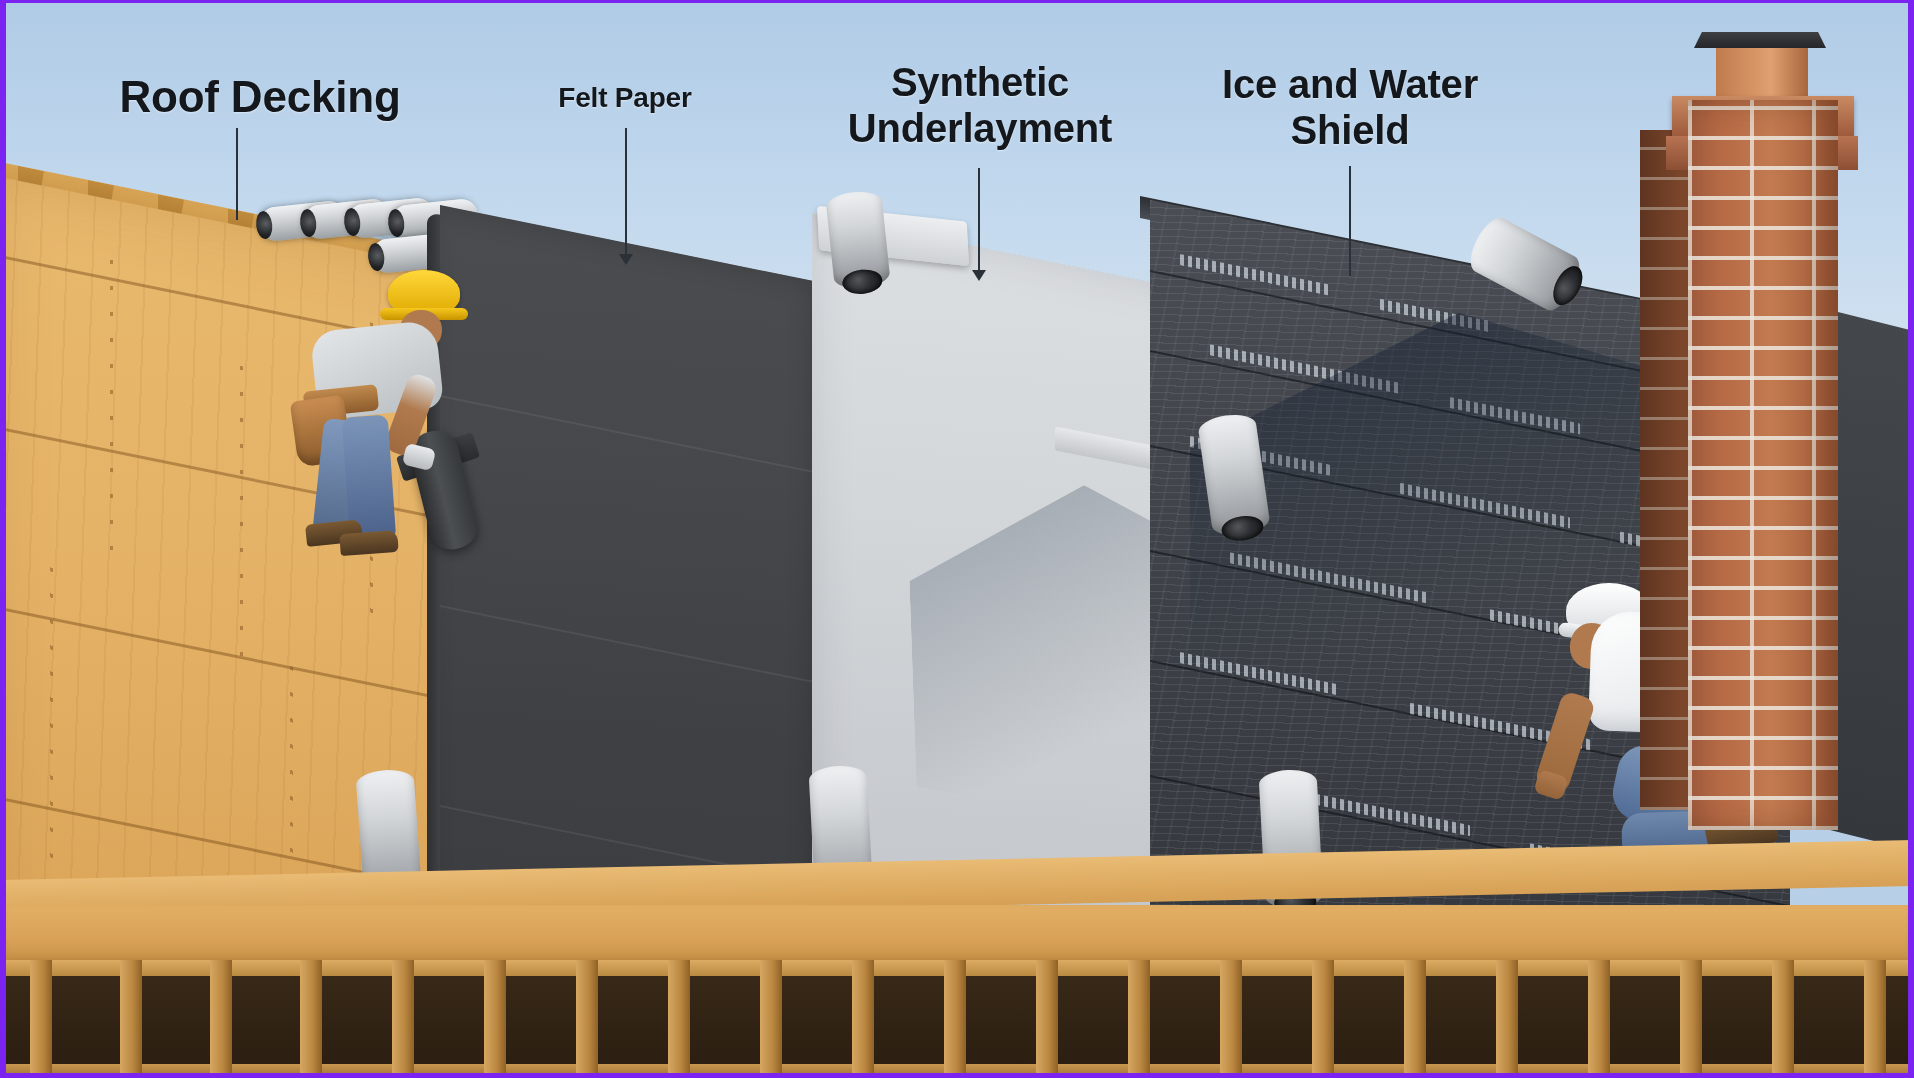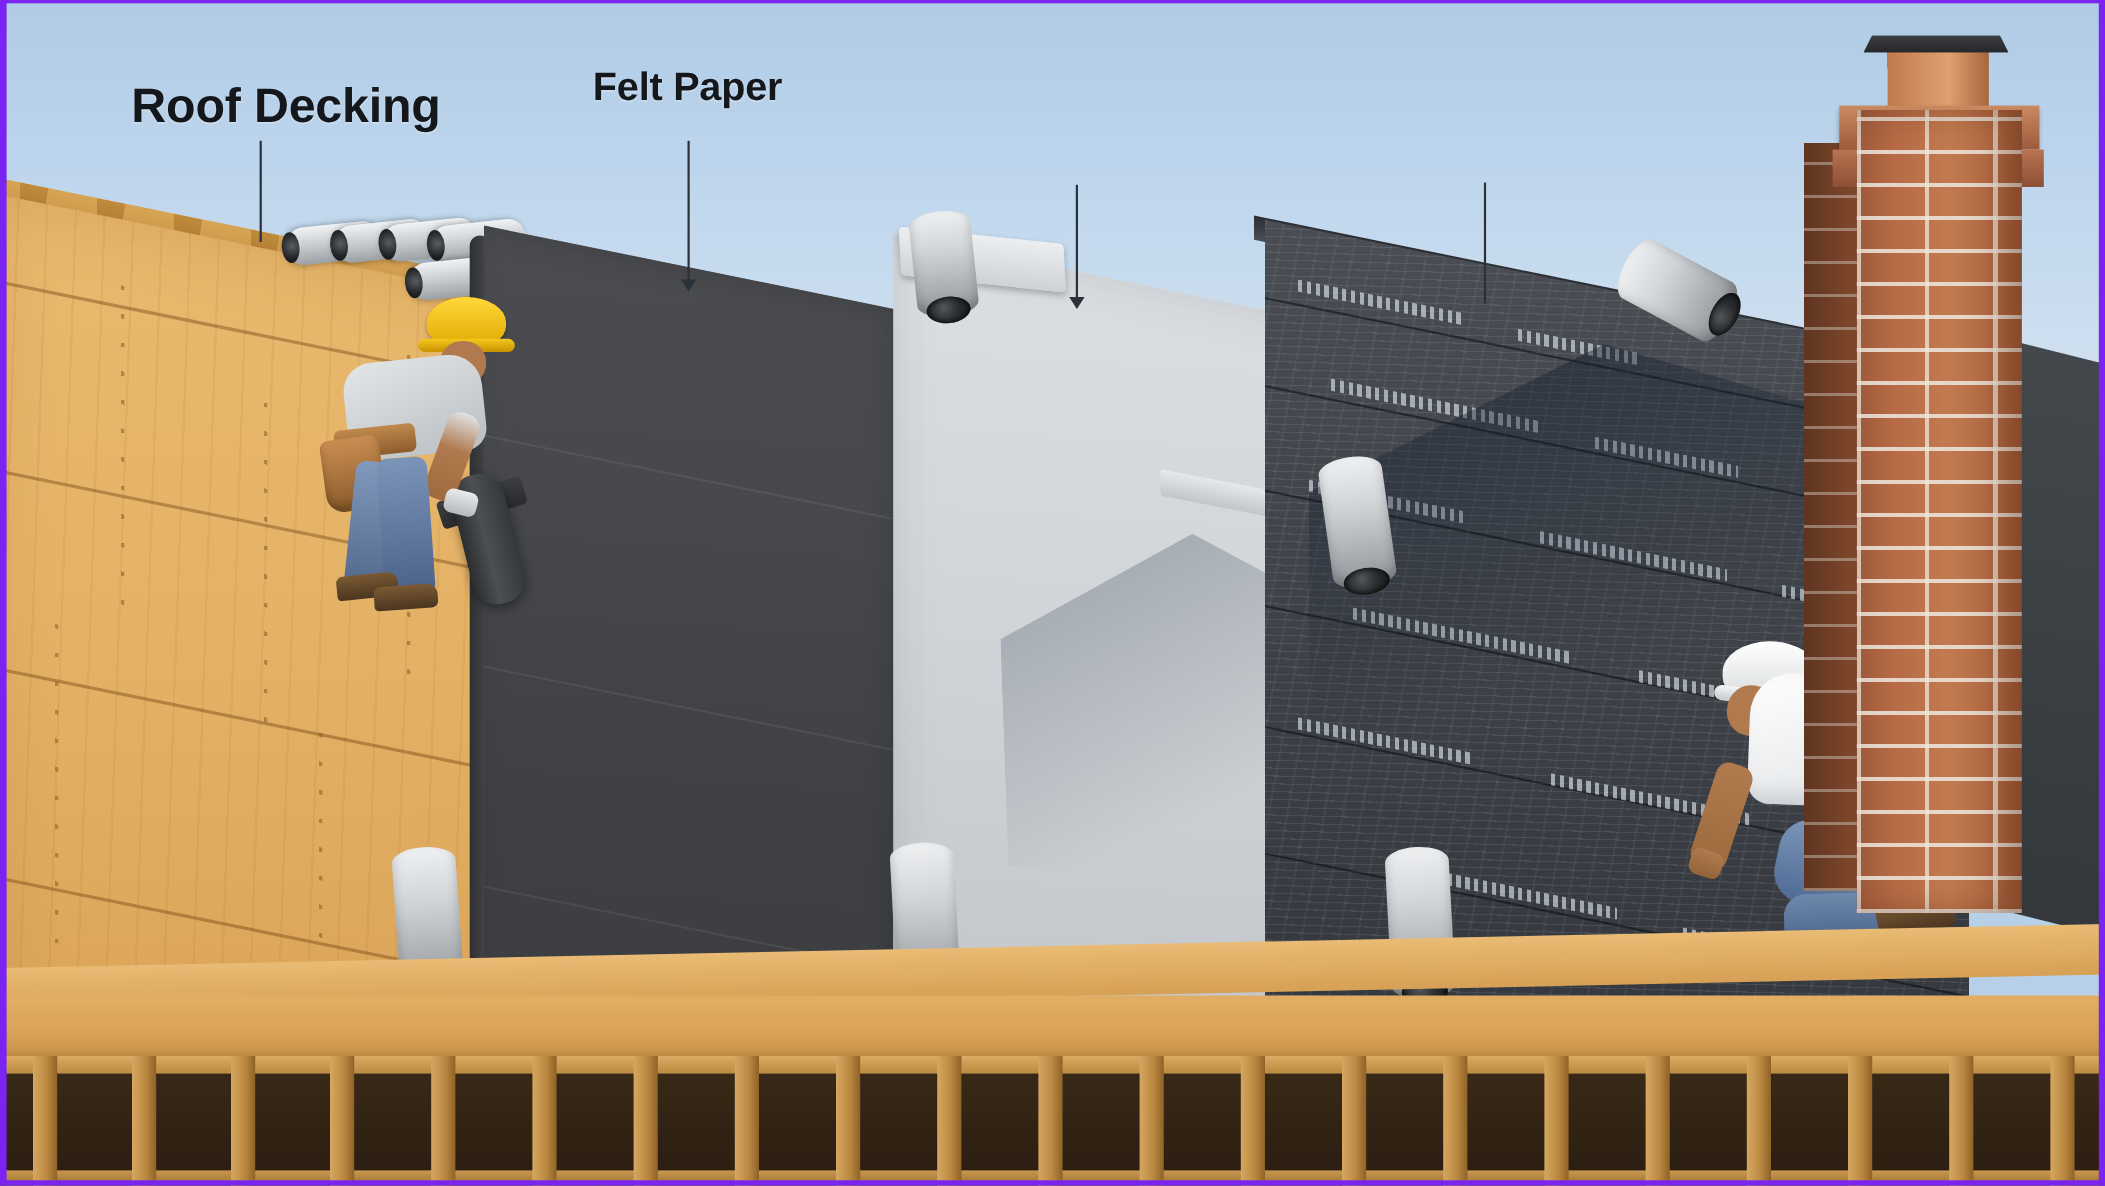--- a/index.html
+++ b/index.html
@@ -470,27 +470,31 @@
     <div class="stud" style="left:1496px"></div>
     <div class="stud" style="left:1588px"></div>
     <div class="stud" style="left:1680px"></div>
     <div class="stud" style="left:1772px"></div>
     <div class="stud" style="left:1864px"></div>
   </div>
 
   <div class="label" style="left:110px;top:72px;width:300px;font-size:44px;">Roof Decking</div>
   <div class="tick" style="left:236px;top:128px;height:92px;"></div>
 
-  <div class="label" style="left:500px;top:58px;width:250px;font-size:36px;">Felt Paper</div>
+  <div class="label" style="left:500px;top:82px;width:250px;font-size:28px;">Felt Paper</div>
   <div class="leader" style="left:625px;top:128px;height:130px;"></div>
   <div class="arrowhead" style="left:619px;top:254px;"></div>
 
+  <div class="label" style="left:830px;top:60px;width:300px;font-size:40px;">Synthetic
+Underlayment</div>
   <div class="leader" style="left:978px;top:168px;height:106px;"></div>
   <div class="arrowhead" style="left:972px;top:270px;"></div>
 
+  <div class="label" style="left:1195px;top:62px;width:310px;font-size:40px;">Ice and Water
+Shield</div>
   <div class="tick" style="left:1349px;top:166px;height:110px;"></div>
 
   <div class="frame-edge frame-top"></div>
   <div class="frame-edge frame-left"></div>
   <div class="frame-edge frame-right"></div>
   <div class="frame-edge frame-bottom"></div>
 
 </div>
 
 </body></html>

